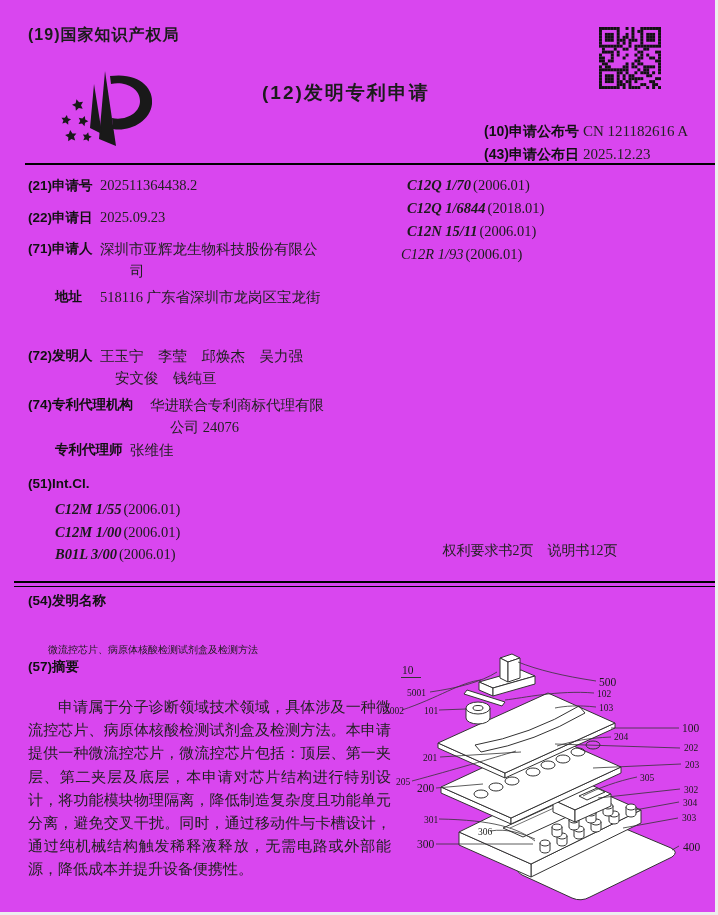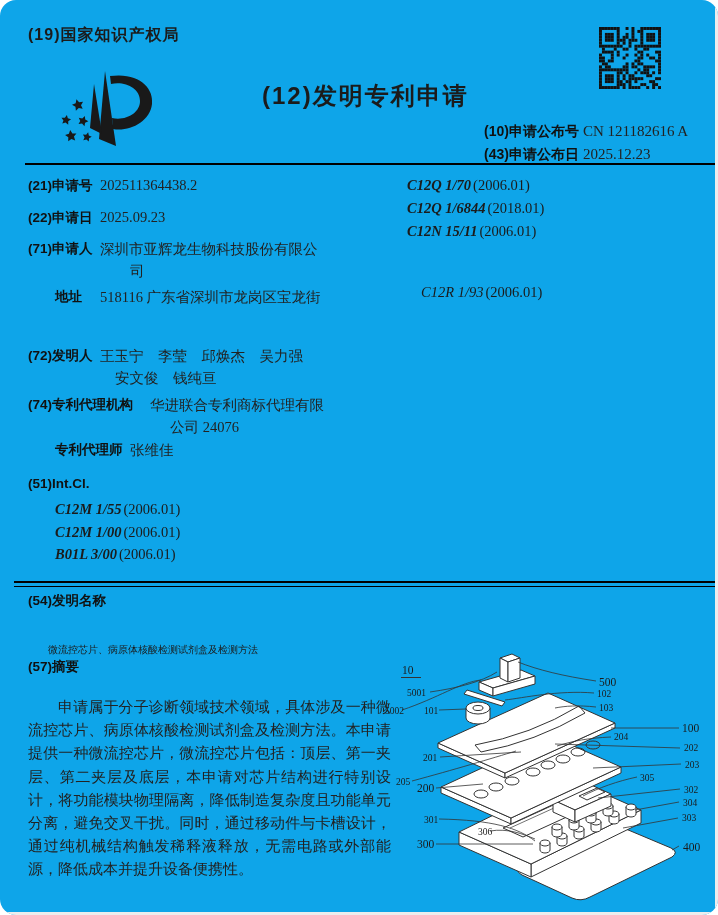--- a/index.html
+++ b/index.html
@@ -1,24 +1,24 @@
 <!DOCTYPE html>
 <html><head>
 <meta charset="utf-8">
 <style>
   html,body { margin:0; padding:0; background:#fff; }
   .page {
-    position:relative; width:718px; height:915px; background:#0ea5e9;
-    overflow:hidden; font-family:"Liberation Serif", serif; color:#1b1b1b;border-radius:16px;
+    position:relative; width:718px; height:915px; background:#d946ef;
+    overflow:hidden; font-family:"Liberation Serif", serif; color:#1b1b1b;
   }
   .abs { position:absolute; white-space:nowrap; }
   .lbl { font-family:"Liberation Sans", sans-serif; font-weight:bold; font-size:13.5px; color:#111; }
   .val { font-family:"Liberation Serif", serif; font-size:14.5px; color:#222; }
   .office { font-family:"Liberation Sans", sans-serif; font-weight:bold; font-size:16px; letter-spacing:1px; }
-  .doc-type { font-family:"Liberation Sans", sans-serif; font-weight:bold; font-size:24px; letter-spacing:2px; }
+  .doc-type { font-family:"Liberation Sans", sans-serif; font-weight:bold; font-size:19px; letter-spacing:2px; }
   .pub-line .lbl { font-size:14px; }
   .pub-line .val { font-size:15px; }
   .ipc-code { font-family:"Liberation Serif", serif; font-style:italic; font-weight:bold; font-size:14.5px; }
   .ipc-light .ipc-code { font-weight:normal; }
   .ipc-date { font-family:"Liberation Serif", serif; font-size:14.5px; margin-left:2px; }
   .rule1 { position:absolute; left:25px; top:163px; width:691px; height:0; border-top:2.5px solid #000; }
   .rule2 { position:absolute; left:14px; top:581px; width:702px; height:3px; border-top:2.5px solid #000; border-bottom:1px solid #000; }
   .pages { font-size:14px; text-align:center; width:300px; }
   .title-par {
     position:absolute; left:28px; top:628px; width:322px; white-space:normal;
@@ -342,24 +342,25 @@
 
   <div class="abs" style="left:407px; top:176px;">
     <span class="ipc-code">C12Q 1/70</span><span class="ipc-date">(2006.01)</span>
   </div>
   <div class="abs" style="left:407px; top:199px;">
     <span class="ipc-code">C12Q 1/6844</span><span class="ipc-date">(2018.01)</span>
   </div>
   <div class="abs" style="left:407px; top:222px;">
     <span class="ipc-code">C12N 15/11</span><span class="ipc-date">(2006.01)</span>
   </div>
-  <div class="abs ipc-light" style="left:421px; top:245px;margin-top:38px;">
+  <div class="abs ipc-light" style="left:401px; top:245px;">
     <span class="ipc-code">C12R 1/93</span><span class="ipc-date">(2006.01)</span>
   </div>
 
+  <div class="abs val pages" style="left:380px; top:542px;">权利要求书2页　说明书12页</div>
 
   <div class="rule2"></div>
 
   <div class="abs lbl" style="left:28px; top:592px;">(54)发明名称</div>
   <p class="title-par">微流控芯片、病原体核酸检测试剂盒及检测方法</p>
 
   <div class="abs lbl" style="left:28px; top:658px;">(57)摘要</div>
   <p class="abstract-par">申请属于分子诊断领域技术领域，具体涉及一种微流控芯片、病原体核酸检测试剂盒及检测方法。本申请提供一种微流控芯片，微流控芯片包括：顶层、第一夹层、第二夹层及底层，本申请对芯片结构进行特别设计，将功能模块物理隔离，降低制造复杂度且功能单元分离，避免交叉干扰。同时，通过移动件与卡槽设计，通过纯机械结构触发稀释液释放，无需电路或外部能源，降低成本并提升设备便携性。</p>
 
   <div class="abs" style="left:383px; top:648px;">

